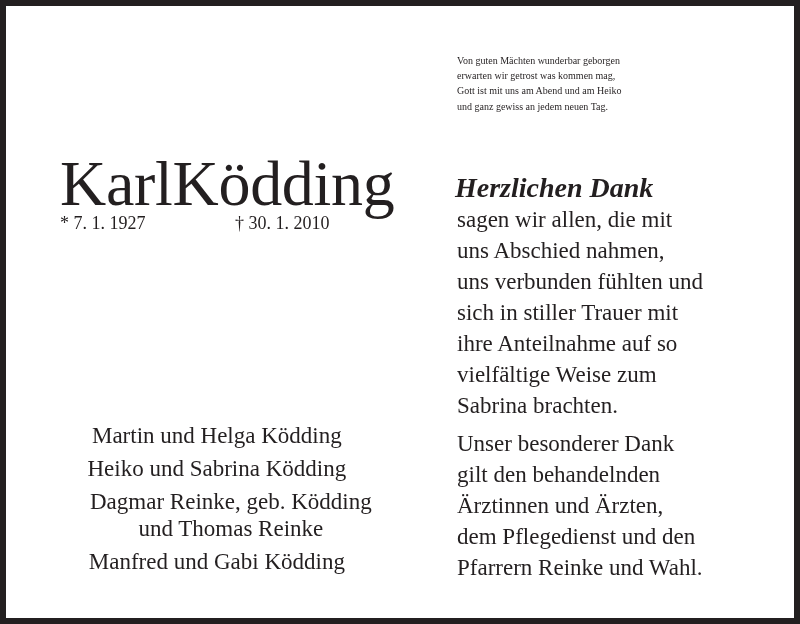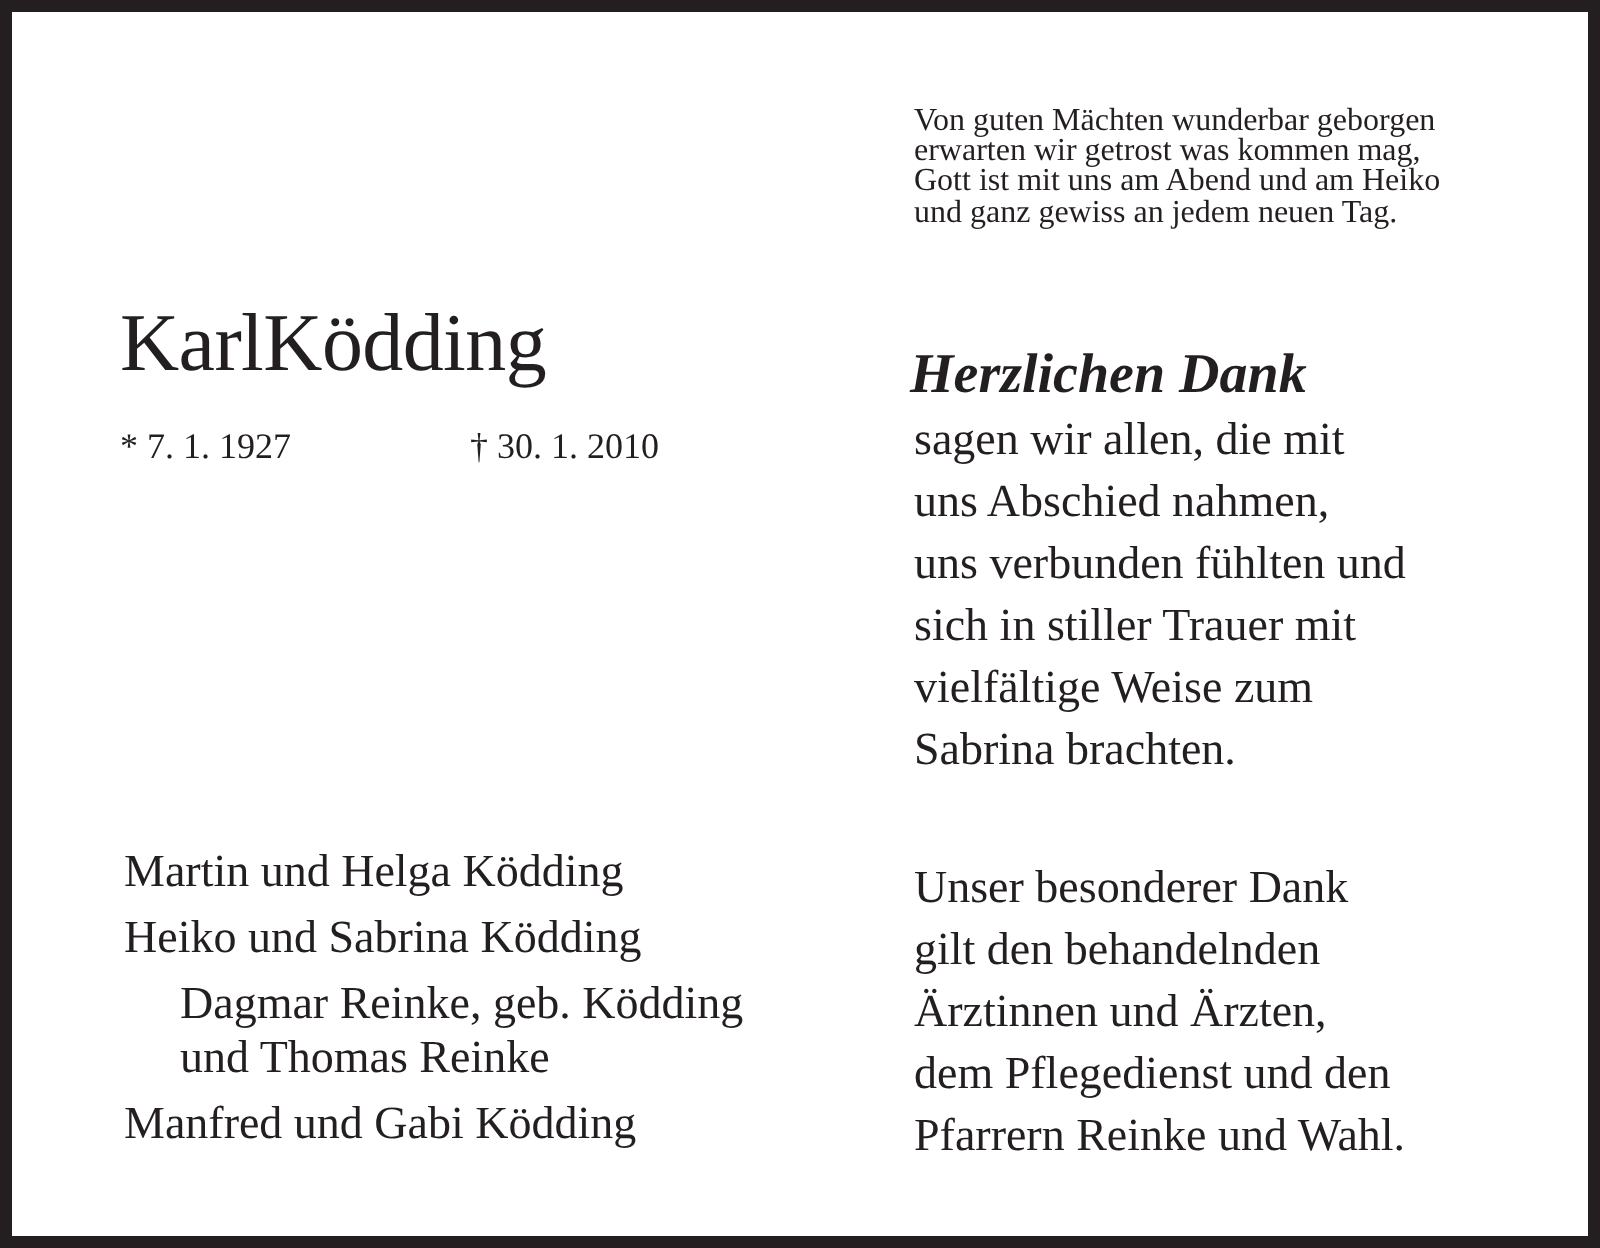--- a/index.html
+++ b/index.html
@@ -20,48 +20,48 @@
       left: 0; top: 0;
       width: 800px; height: 624px;
       box-sizing: border-box;
       border: 6px solid #231f20;
       background: #ffffff;
     }
     .abs { position: absolute; white-space: nowrap; }
 
     .poem {
       left: 451px; top: 47px;
-      font-size: 16px;
+      font-size: 10px;
       line-height: 15.2px;
     }
     .poem div { margin: 0; }
 
     .name {
-      left: 54px; top: 138px;
-      font-size: 41px;
+      left: 54px; top: 151px;
+      font-size: 64px;
       line-height: 54px;
       letter-spacing: -0.3px;
     }
     .dates {
       left: 54px; top: 206px;
       width: 270px;
       font-size: 18px;
       line-height: 22px;
     }
     .dates .born { position: absolute; left: 0; top: 0; }
     .dates .died { position: absolute; left: 175px; top: 0; }
 
     .family {
       left: 56px; top: 416px;
       font-size: 23px;
       line-height: 27px;
     }
     .family .entry { margin-bottom: 6px; }
     .family .entry.two-line { margin-bottom: 6px; margin-left: 28px; }
-    .family .entry .line { display: block; }
+    .family .entry .line { display: block; text-align: center; }
 
     .dank-title {
       left: 449px; top: 149px;
       font-size: 28px;
       line-height: 34px;
       font-style: italic;
       font-weight: bold;
       margin-top: 16px;
     }
     .thanks {
@@ -110,20 +110,21 @@
     </div>
   </div>
 
   <div class="abs dank-title">Herzlichen Dank</div>
 
   <div class="abs thanks">
     <div>sagen wir allen, die mit</div>
     <div>uns Abschied nahmen,</div>
     <div>uns verbunden fühlten und</div>
     <div>sich in stiller Trauer mit</div>
+    <div>ihre Anteilnahme auf so</div>
     <div>vielfältige Weise zum</div>
     <div>Sabrina brachten.</div>
   </div>
 
   <div class="abs thanks2">
     <div>Unser besonderer Dank</div>
     <div>gilt den behandelnden</div>
     <div>Ärztinnen und Ärzten,</div>
     <div>dem Pflegedienst und den</div>
     <div>Pfarrern Reinke und Wahl.</div>

